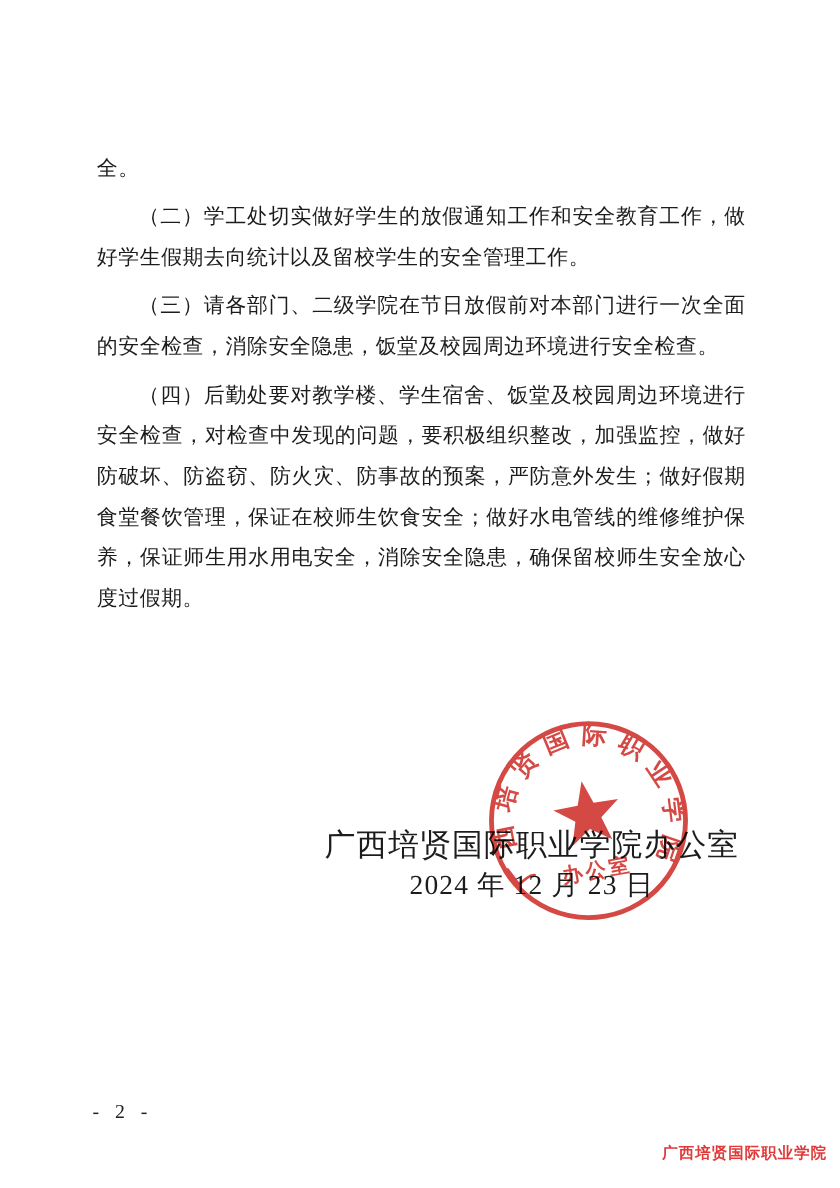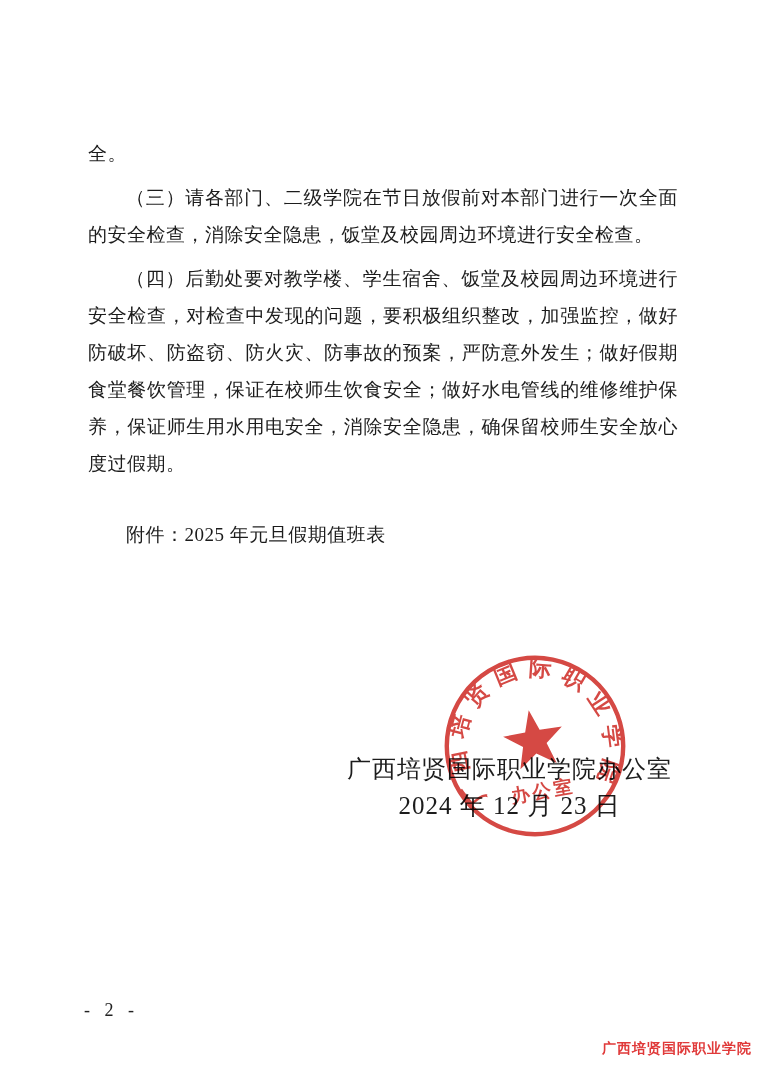--- a/index.html
+++ b/index.html
@@ -35,21 +35,21 @@
     margin-top: 34px !important;
   }
   .sig-block {
     position: absolute;
     top: 754px;
     right: 92px;
     text-align: center;
     z-index: 1;
   }
   .sig-office {
-    font-size: 24px;
+    font-size: 28px;
     letter-spacing: 1px;
     line-height: 30px;
     text-align: center;
   }
   .sig-date {
     font-size: 25px;
     letter-spacing: 1px;
     line-height: 30px;
     margin-top: 7px;
   }
@@ -84,23 +84,23 @@
     font-family: "Liberation Sans", sans-serif;
   }
 </style>
 </head>
 <body>
 
 <div class="page">
 
   <div class="body-text">
     <p class="continuation">全。</p>
+    <p>（二）学工处切实做好学生的放假通知工作和安全教育工作，做好学生假期去向统计以及留校学生的安全管理工作。</p>
     <p>（三）请各部门、二级学院在节日放假前对本部门进行一次全面的安全检查，消除安全隐患，饭堂及校园周边环境进行安全检查。</p>
     <p>（四）后勤处要对教学楼、学生宿舍、饭堂及校园周边环境进行安全检查，对检查中发现的问题，要积极组织整改，加强监控，做好防破坏、防盗窃、防火灾、防事故的预案，严防意外发生；做好假期食堂餐饮管理，保证在校师生饮食安全；做好水电管线的维修维护保养，保证师生用水用电安全，消除安全隐患，确保留校师生安全放心度过假期。</p>
-    <p class="attachment-line">附件：2025 年元旦假期值班表</p>
   </div>
 
   <div class="sig-block">
     <div class="sig-office">广西培贤国际职业学院办公室</div>
     <div class="sig-date">2024 年 12 月 23 日</div>
   </div>
 
   <div class="seal">
     <svg viewBox="0 0 200 200" width="196" height="196">
       <circle cx="100" cy="100" r="90" fill="none" stroke="#cf2f2a" stroke-width="4.5"></circle>

